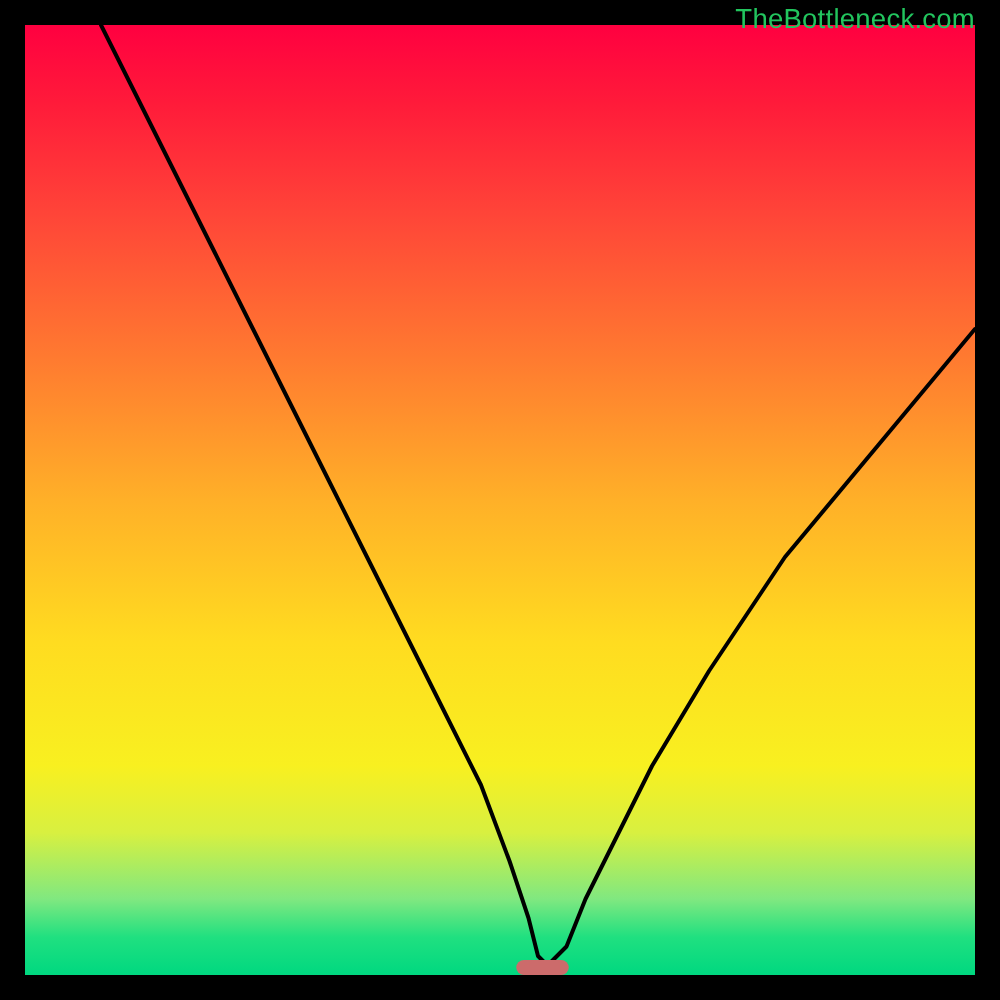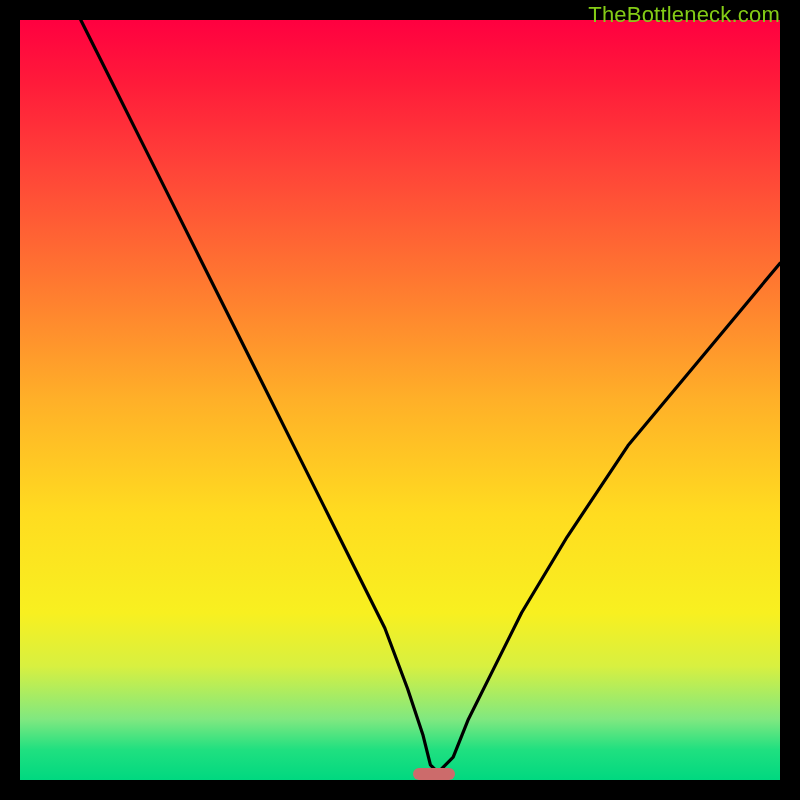--- a/index.html
+++ b/index.html
@@ -31,21 +31,21 @@
       #00d880 100%
     );
   }
   .watermark {
     position: absolute;
     top: 2px;
     right: 20px;
     font-family: Arial, Helvetica, sans-serif;
     font-size: 22px;
     font-weight: 500;
-    color: #84cc16;
+    color: #22c55e;
     letter-spacing: 0.2px;
   }
   .curve {
     position: absolute;
     left: 20px;
     top: 20px;
     width: 760px;
     height: 760px;
   }
   .marker {

